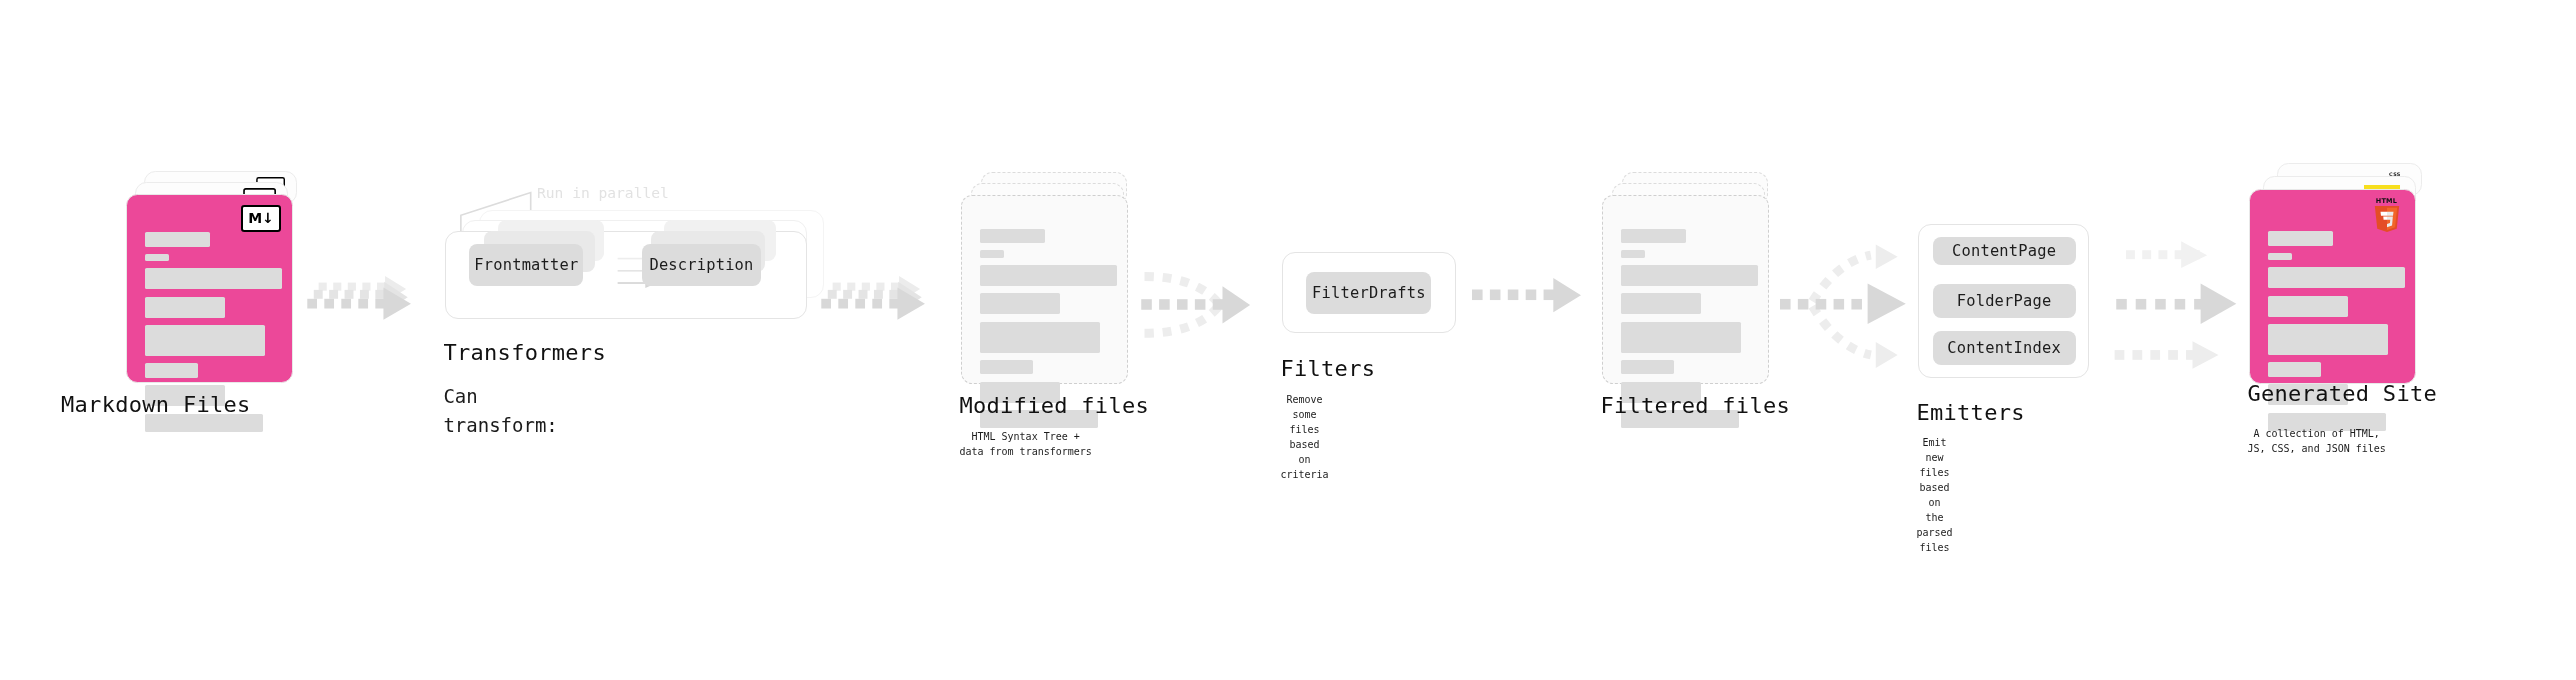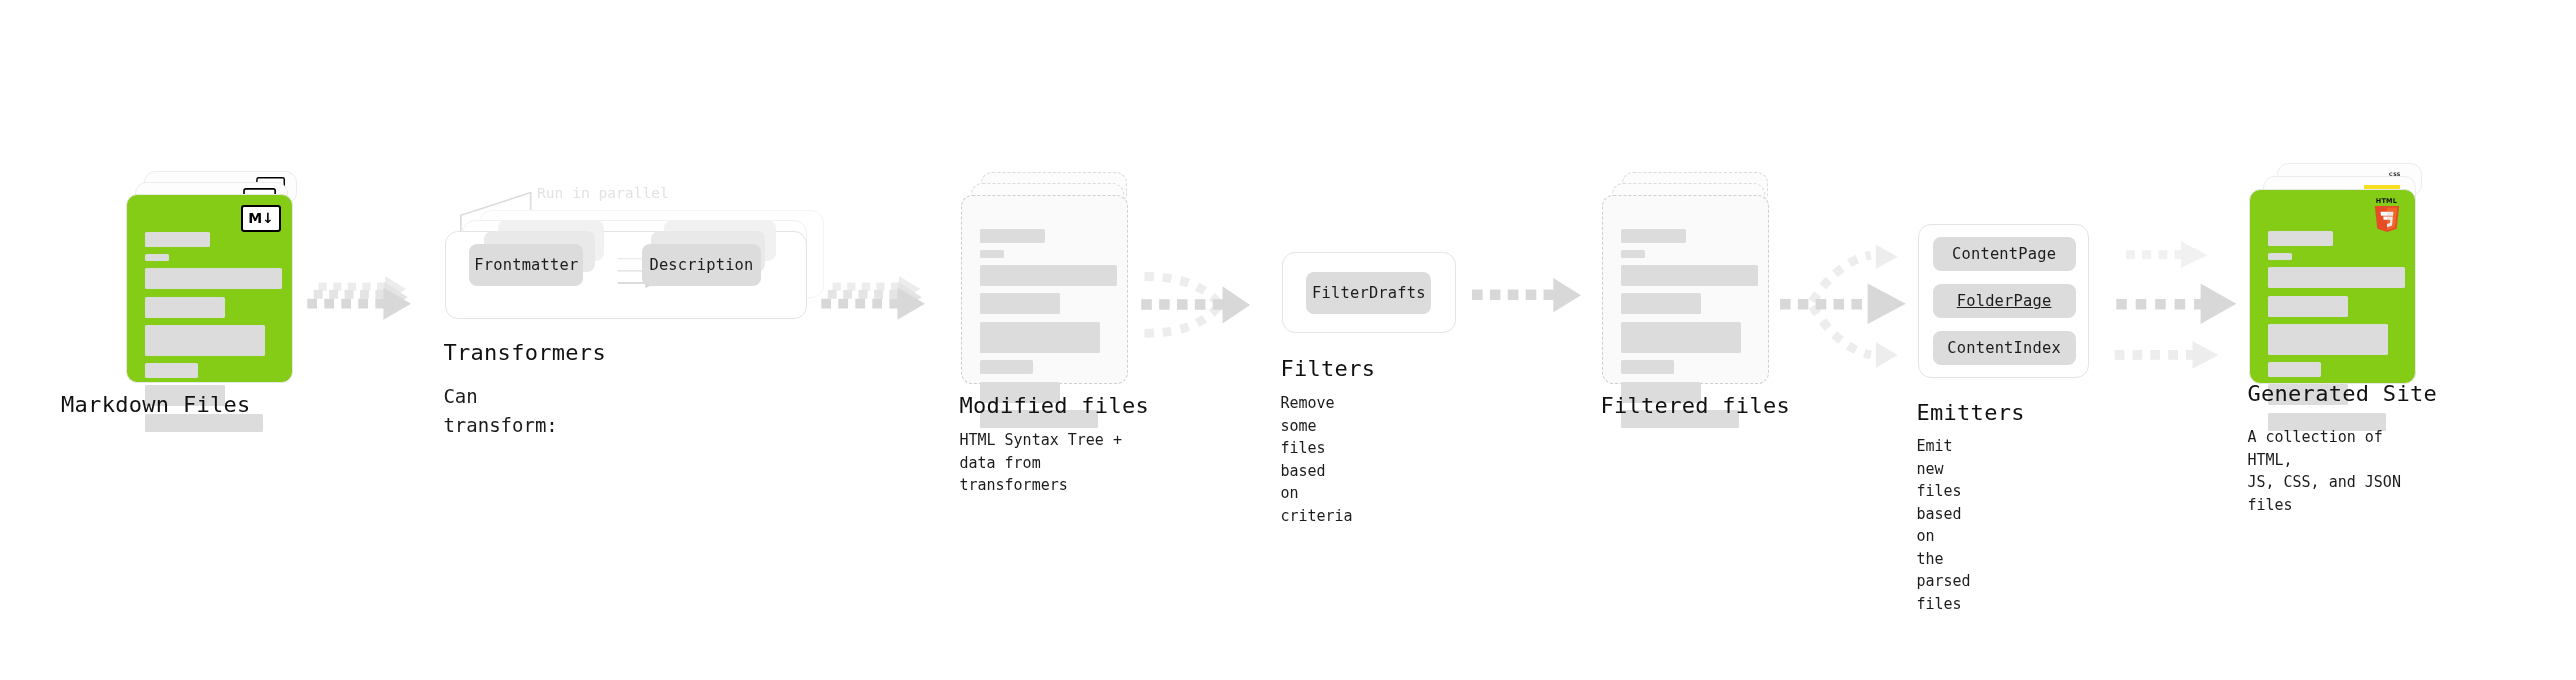--- a/index.html
+++ b/index.html
@@ -28,21 +28,21 @@
   }
 
   
   .doc-stack {
     position: relative;
   }
   .doc-card {
     position: absolute;
     box-sizing: border-box;
     border-radius: 11.4px;
-    background: #84cc16;
+    background: #ec4899;
     border: 1.6px solid #e8e8e8;
   }
   .doc-card.ghost2 {
     background: #fdfdfd;
     border-color: #ececec;
   }
   .doc-card.ghost1 {
     background: #fdfdfd;
     border-color: #ececec;
   }
@@ -137,24 +137,25 @@
   
   .title {
     position: absolute;
     font-size: 22px;
     letter-spacing: 0.3px;
     color: #111111;
     white-space: nowrap;
   }
   .subtitle {
     position: absolute;
-    font-size: 15px;
+    font-size: 10px;
     line-height: 1.5;
     color: #1c1c1c;
     white-space: pre-line;
+    text-align: center;
   }
   .caption {
     position: absolute;
     font-size: 19px;
     line-height: 1.5;
     color: #1c1c1c;
   }
   .caption ul {
     margin: 0;
     padding-left: 16.3px;
@@ -418,22 +419,22 @@
         <rect x="44" y="87" width="13" height="13"></rect>
           <rect x="66" y="87" width="13" height="13"></rect>
         <rect x="88" y="87" width="13" height="13"></rect>
         <polygon points="108,68 155,93 108,118"></polygon>
       </g>
     </svg>
   </div>
 
   <div class="stage" style="left:1918px; top:224px;">
     <div class="groupbox" style="left:0px; top:0px; width:171px; height:154px;"></div>
-    <div class="pill" style="left:14.6px; top:13px; width:143px; height:34px;">ContentPage</div>
-    <div class="pill" style="left:14.6px; top:60px; width:143px; height:34px;text-decoration:underline;">FolderPage</div>
+    <div class="pill" style="left:14.6px; top:13px; width:143px; height:28px;">ContentPage</div>
+    <div class="pill" style="left:14.6px; top:60px; width:143px; height:34px;">FolderPage</div>
     <div class="pill" style="left:14.6px; top:107px; width:143px; height:34px;">ContentIndex</div>
     <div class="title" style="left:-1.6px; top:176px;">Emitters</div>
     <div class="subtitle" style="left:-1.6px; top:211px;">Emit new files based on
 the parsed files</div>
   </div>
 
   <div class="arrow-layer" style="left:2113px; top:228px;">
     <svg width="142" height="163" viewBox="0 0 175 200">
       <g fill="#f1f1f1">
         <rect x="16" y="27" width="11" height="11"></rect>

